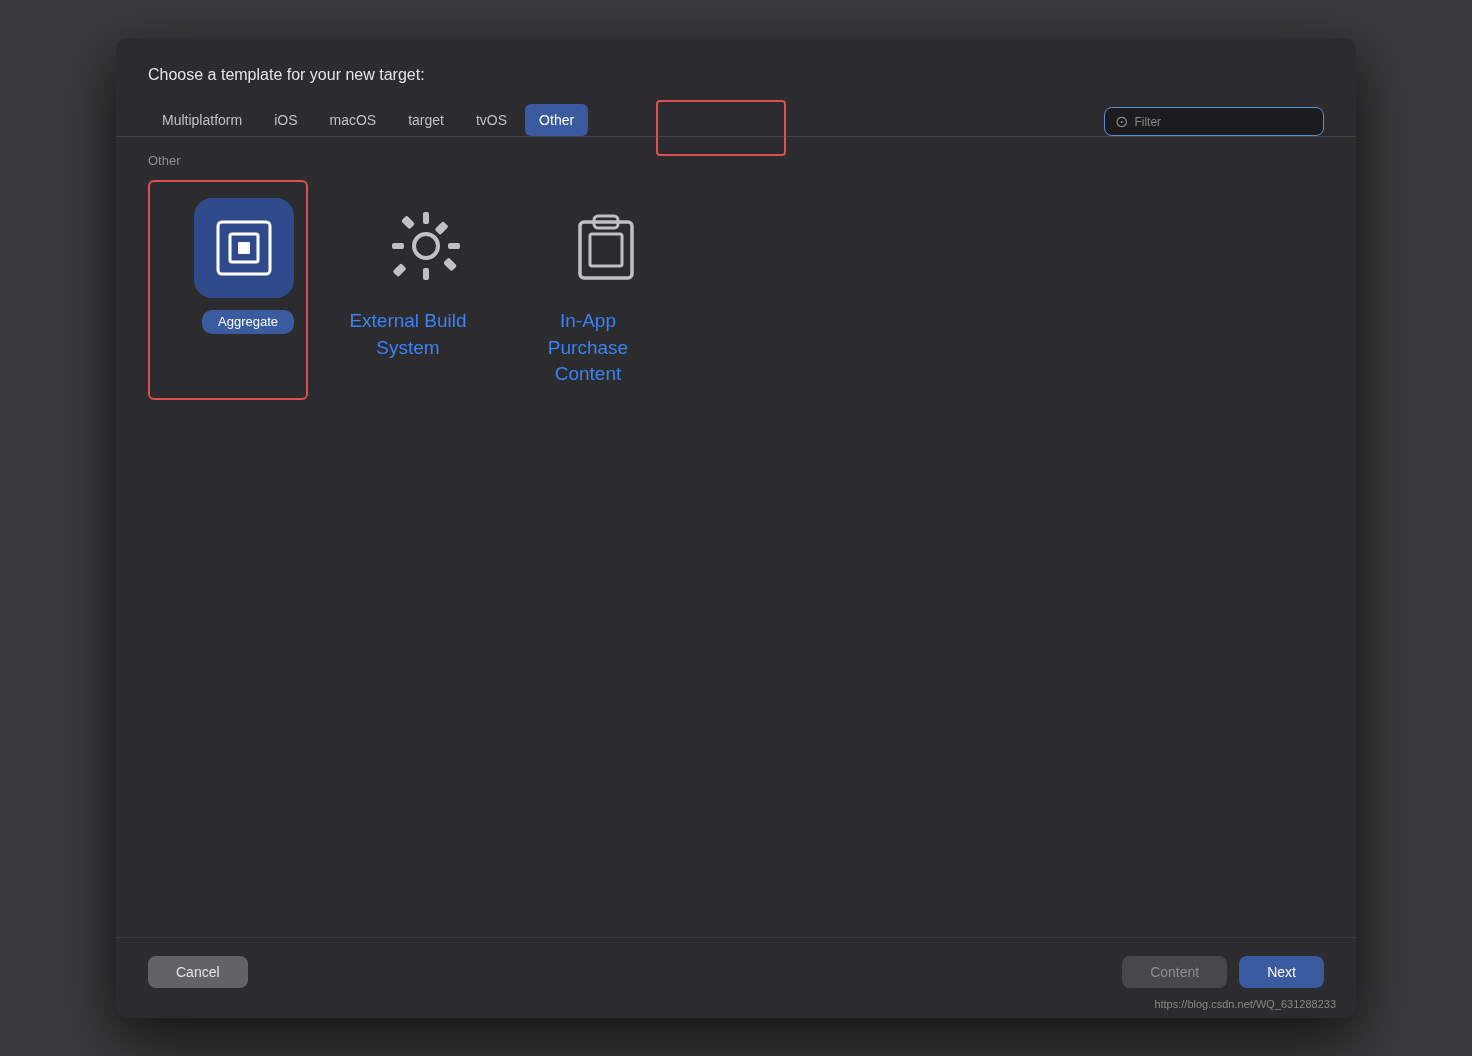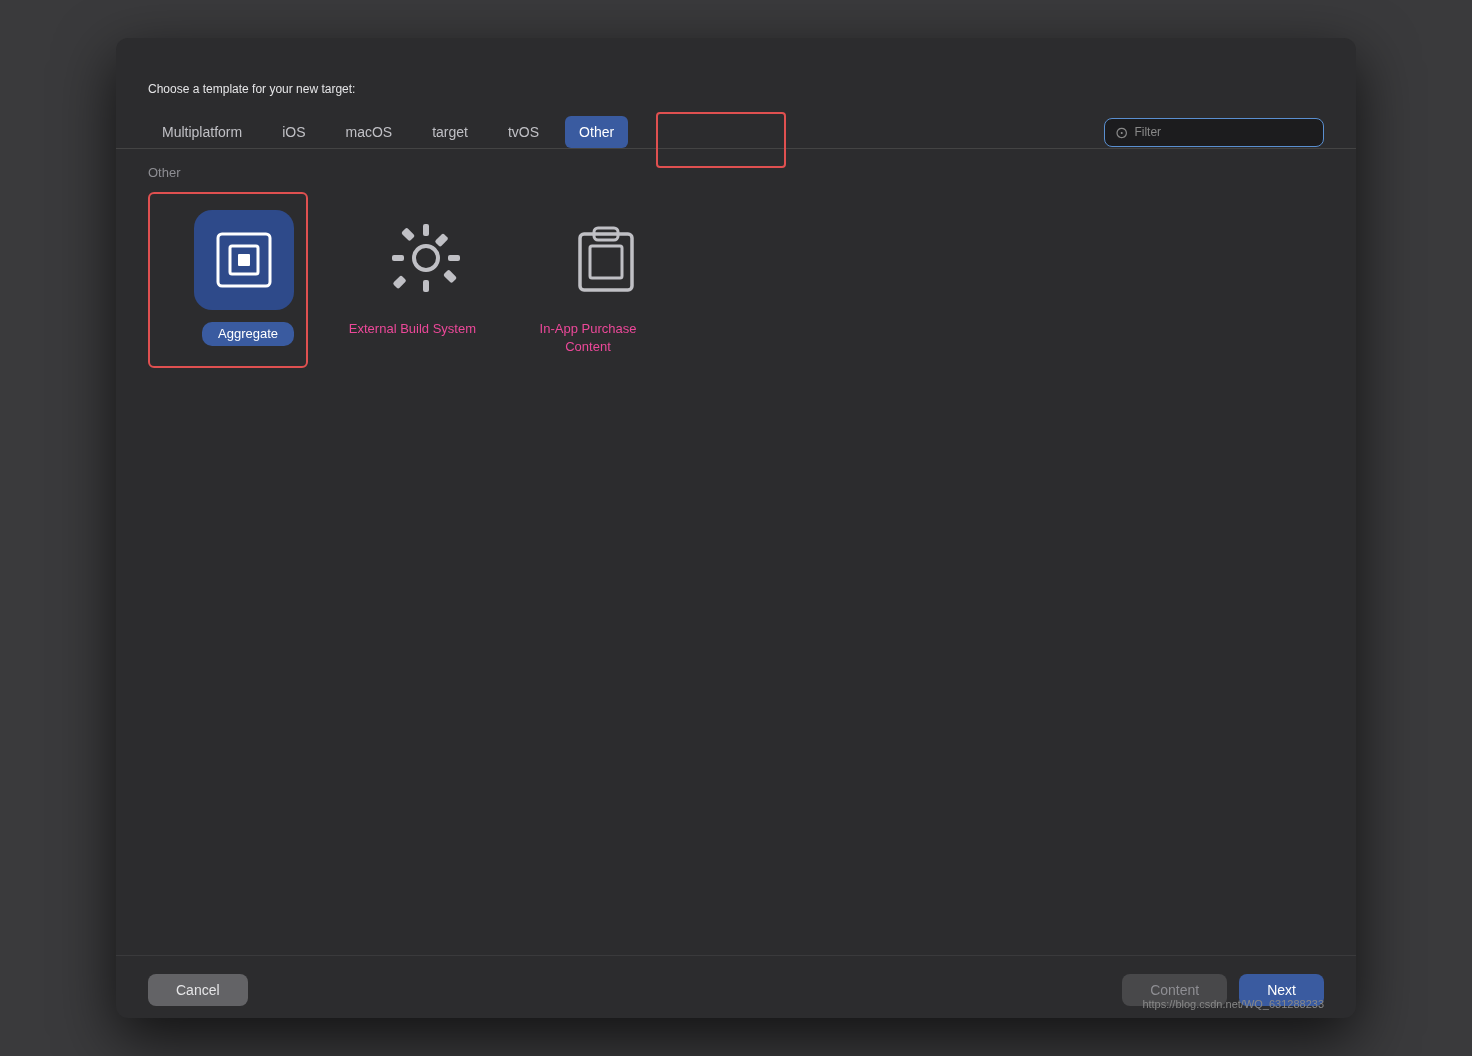--- a/index.html
+++ b/index.html
@@ -21,32 +21,31 @@
       border-radius: 12px;
       display: flex;
       flex-direction: column;
       padding: 28px 0 0 0;
       position: relative;
       box-shadow: 0 20px 60px rgba(0,0,0,0.7);
     }
 
     .dialog-title {
       color: #e5e5e7;
-      font-size: 12px;
+      font-size: 16px;
       font-weight: 500;
       padding: 0 32px 20px 32px;
-      margin-top: 16px;
     }
 
     .tabs-row {
       display: flex;
-      align-items: center;
+      align-items: flex-end;
       border-bottom: 1px solid #444;
       padding: 0 32px;
-      gap: 12px;
+      gap: 4px;
       position: relative;
     }
 
     .tab-item {
       color: #c0c0c5;
       font-size: 14px;
       padding: 8px 14px;
       cursor: pointer;
       border-radius: 6px 6px 0 0;
       white-space: nowrap;
@@ -147,22 +146,22 @@
 
     .template-icon-plain {
       width: 100px;
       height: 100px;
       display: flex;
       align-items: center;
       justify-content: center;
     }
 
     .template-label {
-      color: #ec4899;
-      font-size: 13px;
+      color: #3b82f6;
+      font-size: 19px;
       text-align: center;
       line-height: 1.4;
     }
 
     .template-label.badge {
       background: #3a5ba0;
       color: #ffffff;
       padding: 3px 16px;
       border-radius: 10px;
       font-size: 13px;
@@ -172,29 +171,29 @@
     .aggregate-svg {
       width: 64px;
       height: 64px;
     }
 
     
     .footer {
       display: flex;
       align-items: flex-end;
       justify-content: space-between;
-      padding: 18px 32px 12px 32px;
+      padding: 18px 32px 30px 32px;
       border-top: 1px solid #3a3a3c;
       margin-top: auto;
     }
 
     .footer-url {
       position: absolute;
       bottom: 8px;
-      right: 32px;
+      right: 20px;
       color: #888;
       font-size: 11px;
     }
 
     .btn {
       padding: 8px 28px;
       border-radius: 8px;
       font-size: 14px;
       font-weight: 500;
       border: none;

